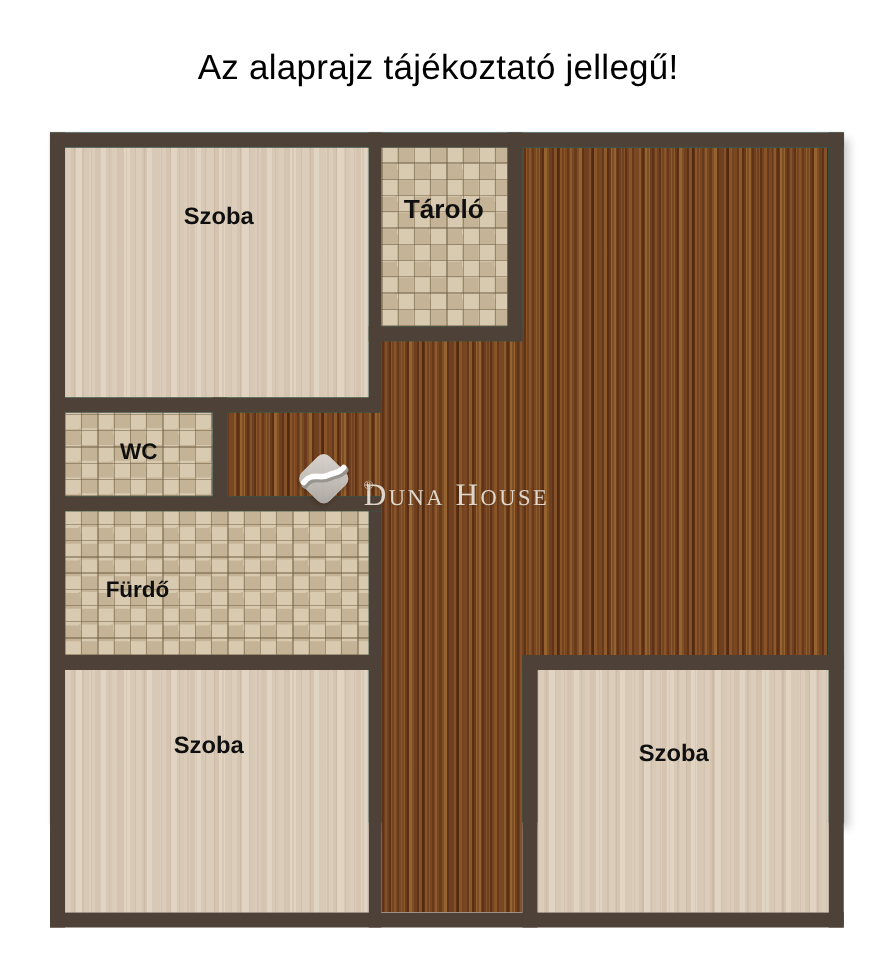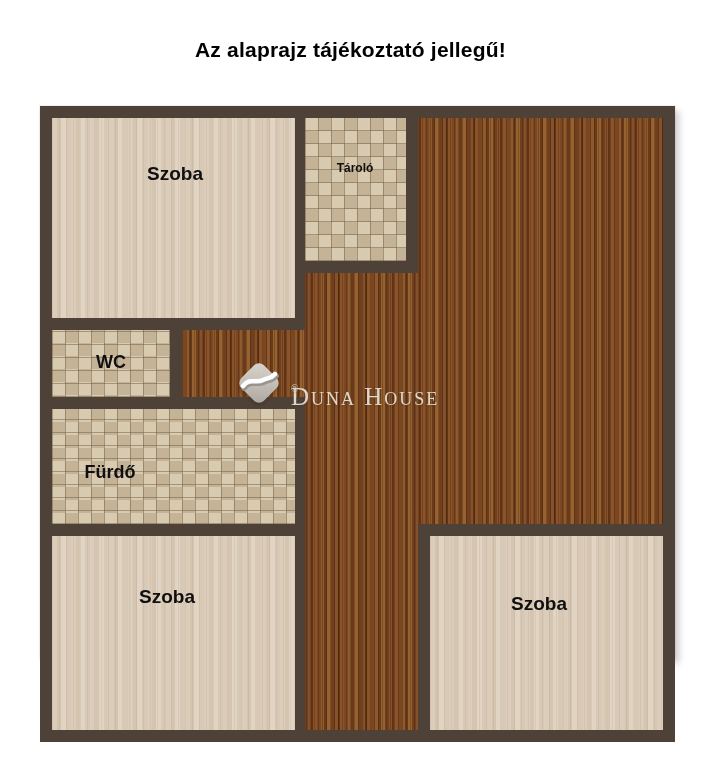--- a/index.html
+++ b/index.html
@@ -2,21 +2,21 @@
 <html><head>
 <meta charset="utf-8">
 <style>
   html,body{margin:0;padding:0;background:#ffffff;}
   .page{
     position:relative;width:701px;height:768px;background:#ffffff;overflow:hidden;
     font-family:"Liberation Sans", sans-serif;
   }
   .title{
     position:absolute;top:38px;left:0;width:100%;margin:0;
-    text-align:center;font-size:21px;font-weight:bold;color:#000;
+    text-align:center;font-size:28px;font-weight:normal;color:#000;
     letter-spacing:0.2px;
   }
   .plan{
     position:absolute;left:40px;top:106px;width:635px;height:552px;
     background:#0f766e;
     box-shadow:0 0 0 1px rgba(0,0,0,0.05), 4px 5px 7px rgba(0,0,0,0.20);
   }
   .plan *{position:absolute;box-sizing:border-box;}
 
   
@@ -71,21 +71,21 @@
   .wall-v1b{left:255px;top:303px;width:10px;height:333px;}
   .wall-h5{left:378px;top:418px;width:257px;height:12px;}
   .wall-v5{left:378px;top:418px;width:12px;height:218px;}
 
   
   .room-label{
     transform:translate(-50%,-50%);
     font-weight:bold;color:#0f0f0f;white-space:nowrap;z-index:5;
   }
   .lbl-szoba-tl{left:135px;top:68px;font-size:19px;}
-  .lbl-tarolo{left:315px;top:62px;font-size:12px;}
+  .lbl-tarolo{left:315px;top:62px;font-size:21px;}
   .lbl-konyha{left:480px;top:230px;font-size:21px;}
   .lbl-wc{left:71px;top:256px;font-size:18px;text-align:right;}
   .lbl-furdo{left:70px;top:366px;font-size:18px;}
   .lbl-szoba-bl{left:127px;top:491px;font-size:19px;}
   .lbl-szoba-br{left:499px;top:498px;font-size:19px;}
 
   
   .watermark{
     left:196px;top:252px;height:50px;display:flex;align-items:center;gap:9px;
     z-index:8;

